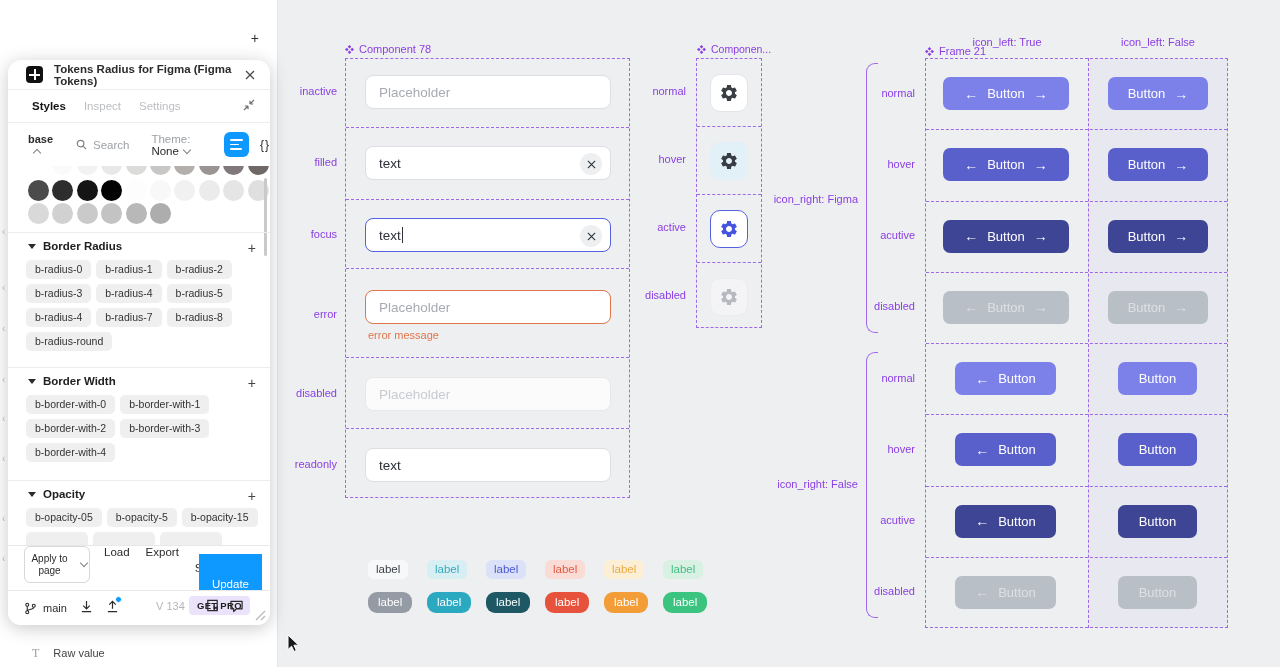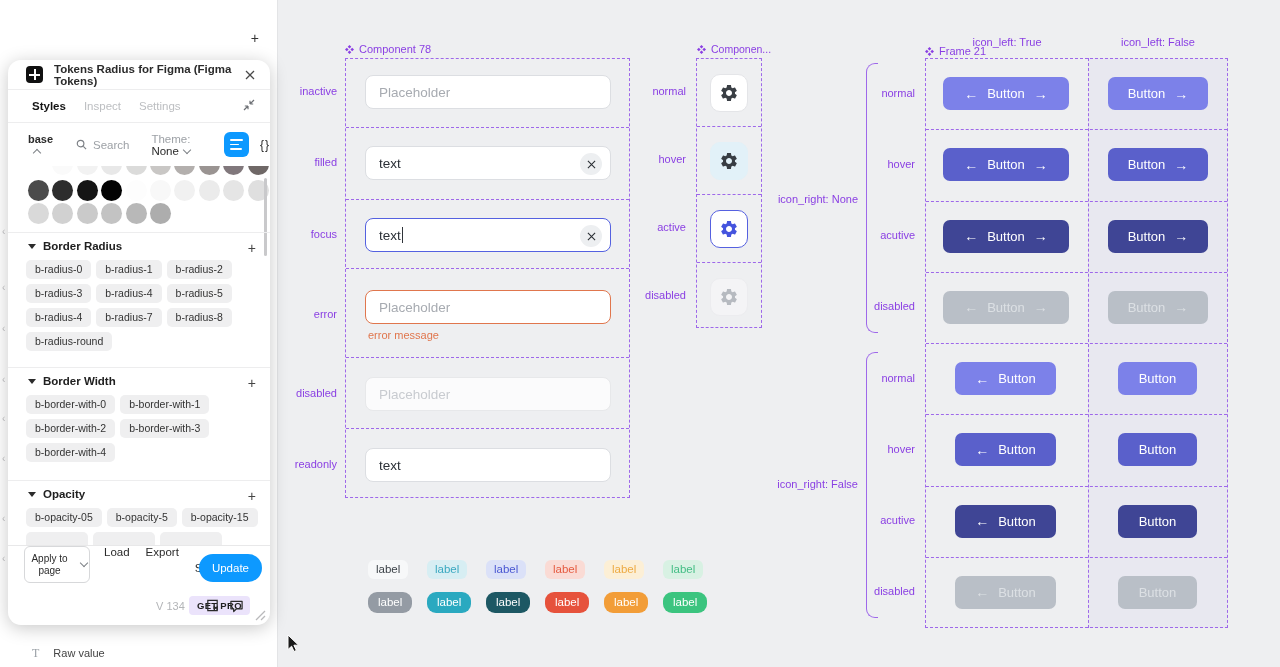--- a/index.html
+++ b/index.html
@@ -77,21 +77,21 @@
   #p-foot1 { top:485px; height:45px; border-top:1px solid #e8e8e9; background:#fff;
     display:flex; }
   #apply-btn { margin-left:16px; width:66px; height:37px; border:1px solid #d7d8da; border-radius:6px;
     display:flex; align-items:center; justify-content:center; gap:4px; }
   #apply-btn .cap { font-size:10px; color:#2b2b2b; text-align:center; line-height:12px; width:44px; }
   .foot-link { font-size:11.5px; color:#2b2b2b; }
   #load-lbl { margin-left:14px; } #export-lbl { margin-left:16px; } #styles-lbl { margin-left:16px; display:flex; align-items:center; gap:3px;}
   .tri-dn { width:0;height:0;border-left:3.5px solid transparent;border-right:3.5px solid transparent;
     border-top:4.5px solid #2b2b2b; }
   #update-btn { position:absolute; right:8px; top:494px; background:#0d99ff; color:#fff;
-    font-size:11.5px; padding:8px 13px; border-radius:14px; }
+    font-size:11.5px; padding:24px 13px; border-radius:0; }
   #p-foot2 { top:530px; height:35px; border-top:1px solid #e8e8e9; background:#fff;
     display:flex; align-items:center; }
   #branch { display:flex; align-items:center; gap:6px; margin-left:16px; }
   #branch .b-lbl { font-size:11px; color:#2b2b2b; }
   .foot-ic { margin-left:13px; position:relative; }
   #sync-dot { position:absolute; right:-3px; top:-3px; width:7px; height:7px; background:#0d99ff;
     border-radius:50%; border:1.5px solid #fff; }
   #version { position:absolute; left:148px; top:540px; font-size:11px; color:#b3b5b8; }
   #getpro { position:absolute; left:181px; top:536px; background:#ebe3fb; color:#202020;
     font-size:9.5px; font-weight:bold; padding:4px 8px; border-radius:4px; letter-spacing:.3px; }
@@ -223,21 +223,21 @@
       <div class="dash-box" style="left: 647px; top: 58px; width: 303px; height: 570px;"></div>
       <div class="dash-v" style="left: 810px; top: 58px; height: 570px;"></div>
       <div class="dash-h" style="left: 648px; top: 129.25px; width: 301px;"></div>
       <div class="dash-h" style="left: 648px; top: 200.5px; width: 301px;"></div>
       <div class="dash-h" style="left: 648px; top: 271.75px; width: 301px;"></div>
       <div class="dash-h" style="left: 648px; top: 343px; width: 301px;"></div>
       <div class="dash-h" style="left: 648px; top: 414.25px; width: 301px;"></div>
       <div class="dash-h" style="left: 648px; top: 485.5px; width: 301px;"></div>
       <div class="dash-h" style="left: 648px; top: 556.75px; width: 301px;"></div>
       <div class="bracket" style="left: 588px; top: 63px; height: 270px;"></div>
-      <div class="purple-lbl state-lbl" style="left: 490px; top: 193px; width: 90px;">icon_right: None</div>
+      <div class="purple-lbl state-lbl" style="left: 490px; top: 193px; width: 90px;">icon_right: Figma</div>
       <div class="purple-lbl state-lbl" style="left: 577px; top: 86.625px; width: 60px;">normal</div>
       <div class="fig-btn" style="left: 665px; top: 77px; width: 126px; background: rgb(124, 129, 233); color: rgb(255, 255, 255);">
         <span class="ar">←</span>
         <span>Button</span>
         <span class="ar">→</span>
       </div>
       <div class="fig-btn" style="left: 830px; top: 77px; width: 100px; background: rgb(124, 129, 233); color: rgb(255, 255, 255);">
         <span>Button</span>
         <span class="ar">→</span>
       </div>
@@ -456,20 +456,42 @@
       </div>
       <span class="foot-link" id="load-lbl">Load</span>
       <span class="foot-link" id="export-lbl">Export</span>
       <span class="foot-link" id="styles-lbl">
           <span>Styles</span>
           <span class="tri-dn"></span>
         </span>
     </div>
     <div id="update-btn" class="abs">Update</div>
 
+    <div id="p-foot2" class="p-row">
+      <span id="branch">
+        <svg width="13" height="13" viewBox="0 0 14 14">
+          <circle cx="3.5" cy="3" r="1.6" fill="none" stroke="#2b2b2b" stroke-width="1.2"></circle>
+          <circle cx="3.5" cy="11" r="1.6" fill="none" stroke="#2b2b2b" stroke-width="1.2"></circle>
+          <circle cx="10.5" cy="4" r="1.6" fill="none" stroke="#2b2b2b" stroke-width="1.2"></circle>
+          <path d="M3.5 4.6 v4.8 M10.5 5.6 c0 3 -7 2 -7 4" fill="none" stroke="#2b2b2b" stroke-width="1.2"></path>
+        </svg>
+        <span class="b-lbl">main</span>
+      </span>
+      <span class="foot-ic">
+        <svg width="13" height="13" viewBox="0 0 14 14">
+            <path d="M7 1v8 M3.5 6 L7 9.5 L10.5 6 M2 12.5 h10" fill="none" stroke="#2b2b2b" stroke-width="1.3"></path>
+          </svg>
+      </span>
+      <span class="foot-ic">
+        <svg width="13" height="13" viewBox="0 0 14 14">
+            <path d="M7 9.5 v-8 M3.5 5 L7 1.5 L10.5 5 M2 12.5 h10" fill="none" stroke="#2b2b2b" stroke-width="1.3"></path>
+          </svg>
+        <span id="sync-dot"></span>
+      </span>
+    </div>
     <span id="version">V 134</span>
     <span id="getpro">GET PRO</span>
     <svg class="abs" style="right:50px;top:538px" width="15" height="15" viewBox="0 0 16 16">
       <path d="M3 2.5 h10 v11 h-10 z M10 13.5 v-4 l2 1.6 M10 9.5 l3 ... " fill="none" stroke="#2b2b2b" stroke-width="1.3"></path>
       <path d="M10 13 v-3.5 l1.6 1.2 1.4 -1.2 v3.5" fill="none" stroke="#2b2b2b" stroke-width="1.3"></path>
     </svg>
     <svg class="abs" style="right:26px;top:539px" width="15" height="14" viewBox="0 0 16 15">
       <path d="M2 2.5 h12 v8 h-6 l-3 3 v-3 h-3 z" fill="none" stroke="#2b2b2b" stroke-width="1.3" stroke-linejoin="round"></path>
     </svg>
     <svg id="resize-grip" viewBox="0 0 14 14">

